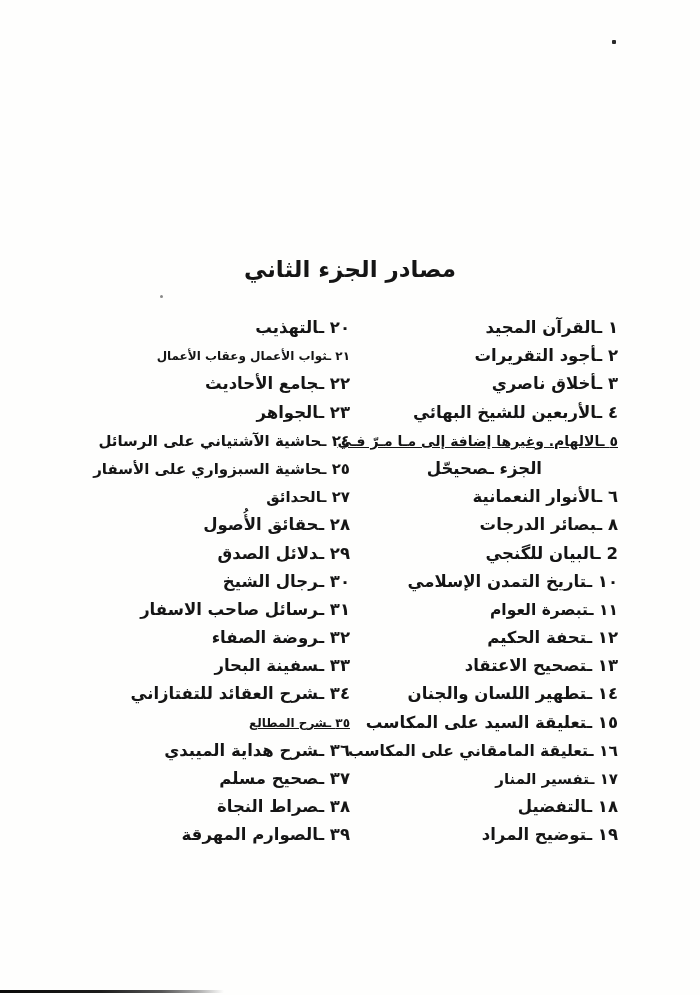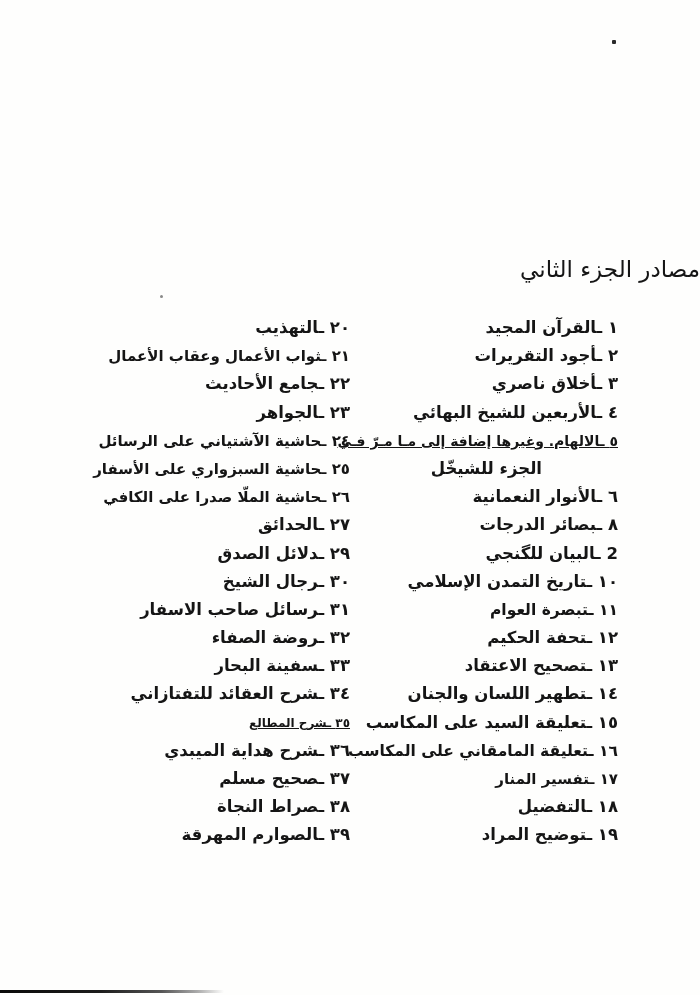--- a/index.html
+++ b/index.html
@@ -16,22 +16,23 @@
     height: 995px;
     background: #fefefd;
     font-family: "DejaVu Sans", sans-serif;
     color: #151515;
   }
   .title {
     position: absolute;
     top: 256px;
     left: 0;
     width: 700px;
+    text-align: center;
     font-size: 23px;
-    font-weight: normal;
+    font-weight: bold;
     direction: rtl;
     letter-spacing: 0;
   }
   .col {
     position: absolute;
     top: 314px;
     direction: rtl;
     text-align: right;
     font-size: 16.5px;
     font-weight: bold;
@@ -43,21 +44,21 @@
     line-height: 28.2px;
     height: 28.2px;
     white-space: nowrap;
   }
   .line.cont { padding-right: 76px; }
   
   .col-right .src:nth-child(5)  .line:first-child { font-size: 14px;   letter-spacing: -0.2px; text-decoration: underline; }
   .col-right .src:nth-child(16) .line { font-size: 15px; }
   .col-right .src:nth-child(15) .line { font-size: 15.5px; }
   .col-right .src:nth-child(10) .line { font-size: 15.5px; }
-  .col-left  .src:nth-child(2)  .line { font-size: 15px; }
+  .col-left  .src:nth-child(2)  .line { font-size: 12px; }
   .col-left  .src:nth-child(5)  .line,
   .col-left  .src:nth-child(6)  .line,
   .col-left  .src:nth-child(7)  .line { font-size: 15px; }
   .col-left  .src:nth-child(15) .line { font-size: 12px; text-decoration: underline; }
   
   .scan-edge-line {
     position: absolute;
     left: 0;
     top: 990px;
     width: 224px;
@@ -98,21 +99,21 @@
         <div class="line">٢ ـأجود التقريرات</div>
       </div>
       <div class="src">
         <div class="line">٣ ـأخلاق ناصري</div>
       </div>
       <div class="src">
         <div class="line">٤ ـالأربعين للشيخ البهائي</div>
       </div>
       <div class="src">
         <div class="line">٥ ـالالهام. وغيرها إضافة إلى مـا مـرّ فـي</div>
-        <div class="line cont">الجزء للشيخّل</div>
+        <div class="line cont">الجزء ـصحيحّل</div>
       </div>
       <div class="src">
         <div class="line">٦ ـالأنوار النعمانية</div>
       </div>
       <div class="src">
         <div class="line">٨ ـبصائر الدرجات</div>
       </div>
       <div class="src">
         <div class="line">2 ـالبيان للگنجي</div>
       </div>
@@ -161,24 +162,24 @@
       <div class="src">
         <div class="line">٢٣ ـالجواهر</div>
       </div>
       <div class="src">
         <div class="line">٢٤ ـحاشية الآشتياني على الرسائل</div>
       </div>
       <div class="src">
         <div class="line">٢٥ ـحاشية السبزواري على الأسفار</div>
       </div>
       <div class="src">
-        <div class="line">٢٦ ـحاشية الملّا صدرا على الكافي</div>
-      </div>
-      <div class="src">
         <div class="line">٢٧ ـالحدائق</div>
+      </div>
+      <div class="src">
+        <div class="line">٢٨ ـحقائق الأُصول</div>
       </div>
       <div class="src">
         <div class="line">٢٩ ـدلائل الصدق</div>
       </div>
       <div class="src">
         <div class="line">٣٠ ـرجال الشيخ</div>
       </div>
       <div class="src">
         <div class="line">٣١ ـرسائل صاحب الاسفار</div>
       </div>

